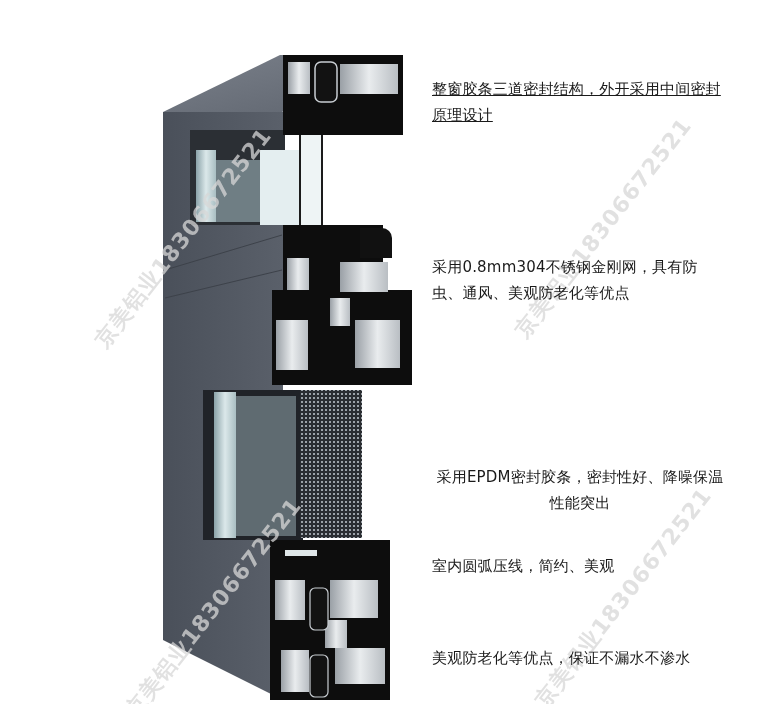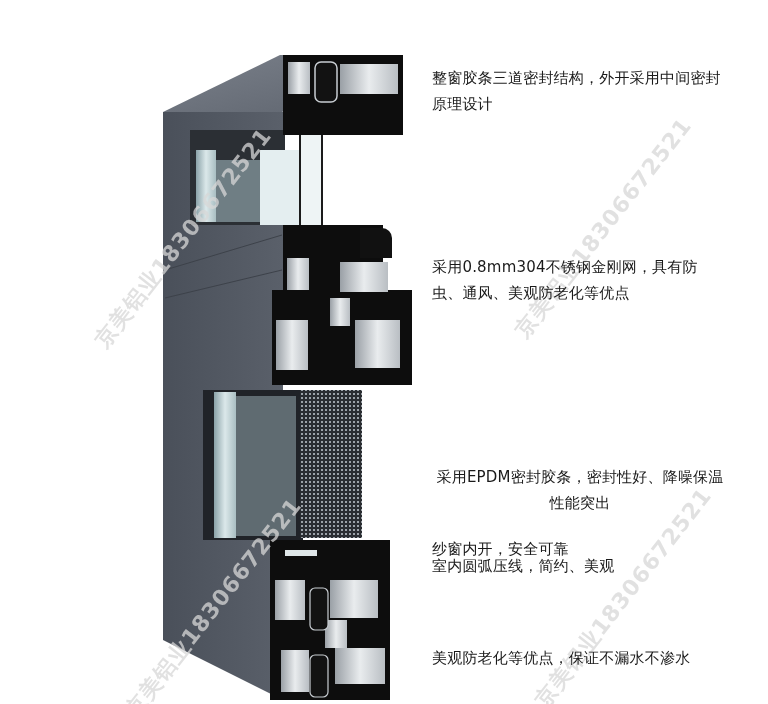--- a/index.html
+++ b/index.html
@@ -103,21 +103,20 @@
       <rect x="285" y="550" width="32" height="6" fill="#dfe6e8"></rect>
     </svg>
   </div>
 
   <div class="watermark" style="left:100px; top:330px; transform:rotate(-52deg);">京美铝业18306672521</div>
   <div class="watermark" style="left:520px; top:320px; transform:rotate(-52deg);">京美铝业18306672521</div>
   <div class="watermark" style="left:130px; top:700px; transform:rotate(-52deg);">京美铝业18306672521</div>
   <div class="watermark" style="left:540px; top:690px; transform:rotate(-52deg);">京美铝业18306672521</div>
 
   <div class="features">
-    <div class="feature" style="top:65px;">整窗胶条三道密封结构，外开采用中间密封原理设计</div>
+    <div class="feature" style="top:76px;text-decoration:underline;">整窗胶条三道密封结构，外开采用中间密封原理设计</div>
     <div class="feature" style="top:254px;">采用0.8mm304不锈钢金刚网，具有防虫、通风、美观防老化等优点</div>
     <div class="feature" style="top:464px;text-align:center;">采用EPDM密封胶条，密封性好、降噪保温性能突出</div>
-    <div class="feature" style="top:536px;">纱窗内开，安全可靠</div>
     <div class="feature" style="top:553px;">室内圆弧压线，简约、美观</div>
     <div class="feature" style="top:645px;">美观防老化等优点，保证不漏水不渗水</div>
   </div>
 
 </div>
 
 </body></html>

